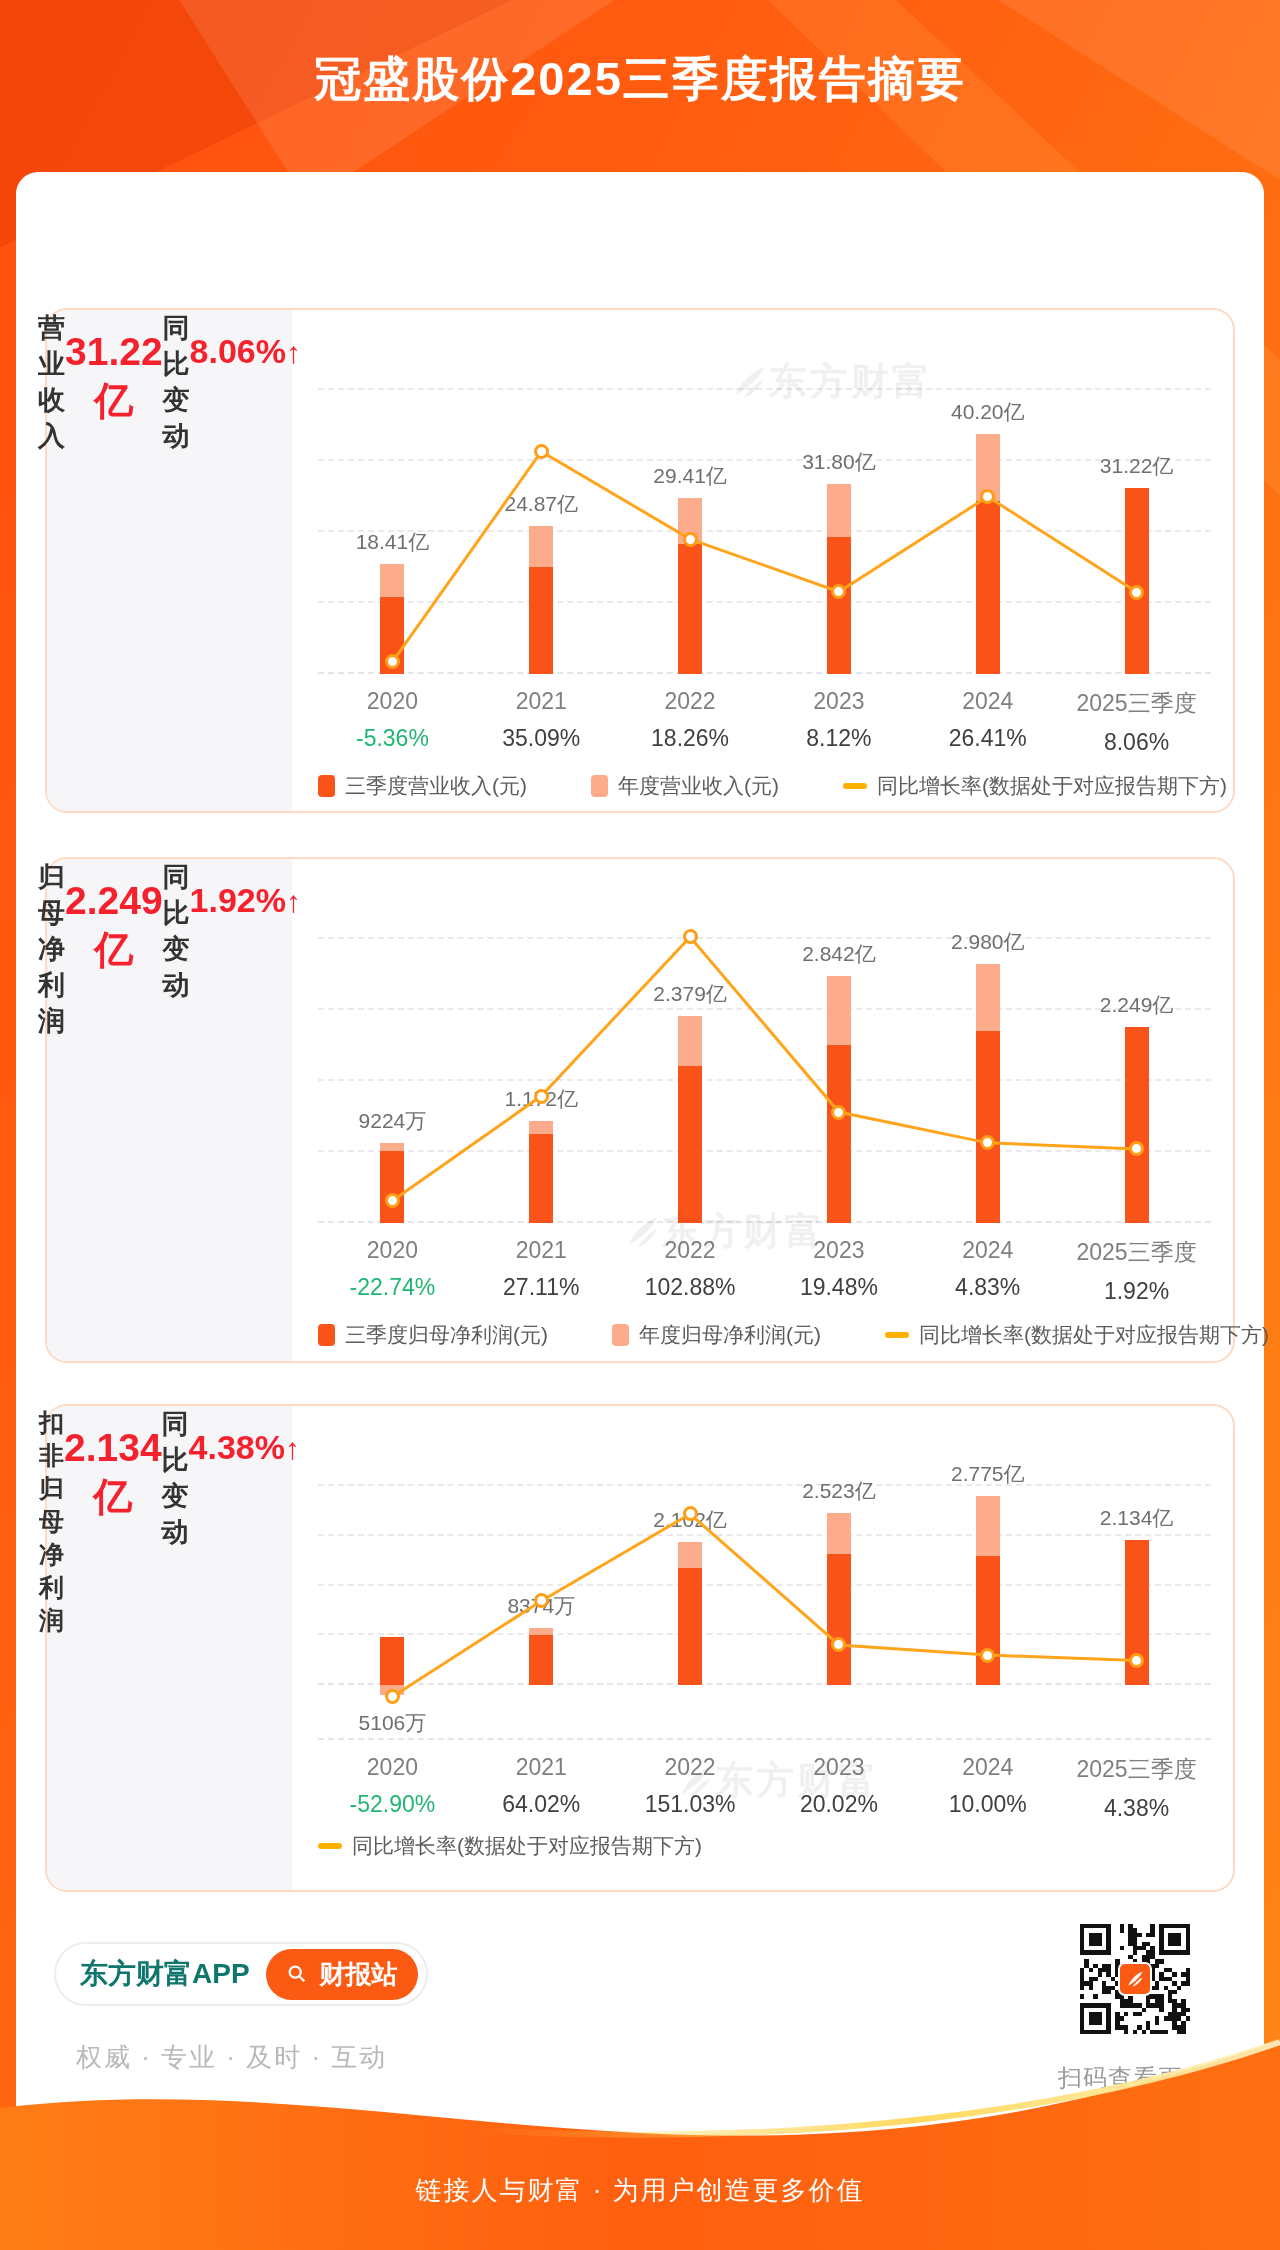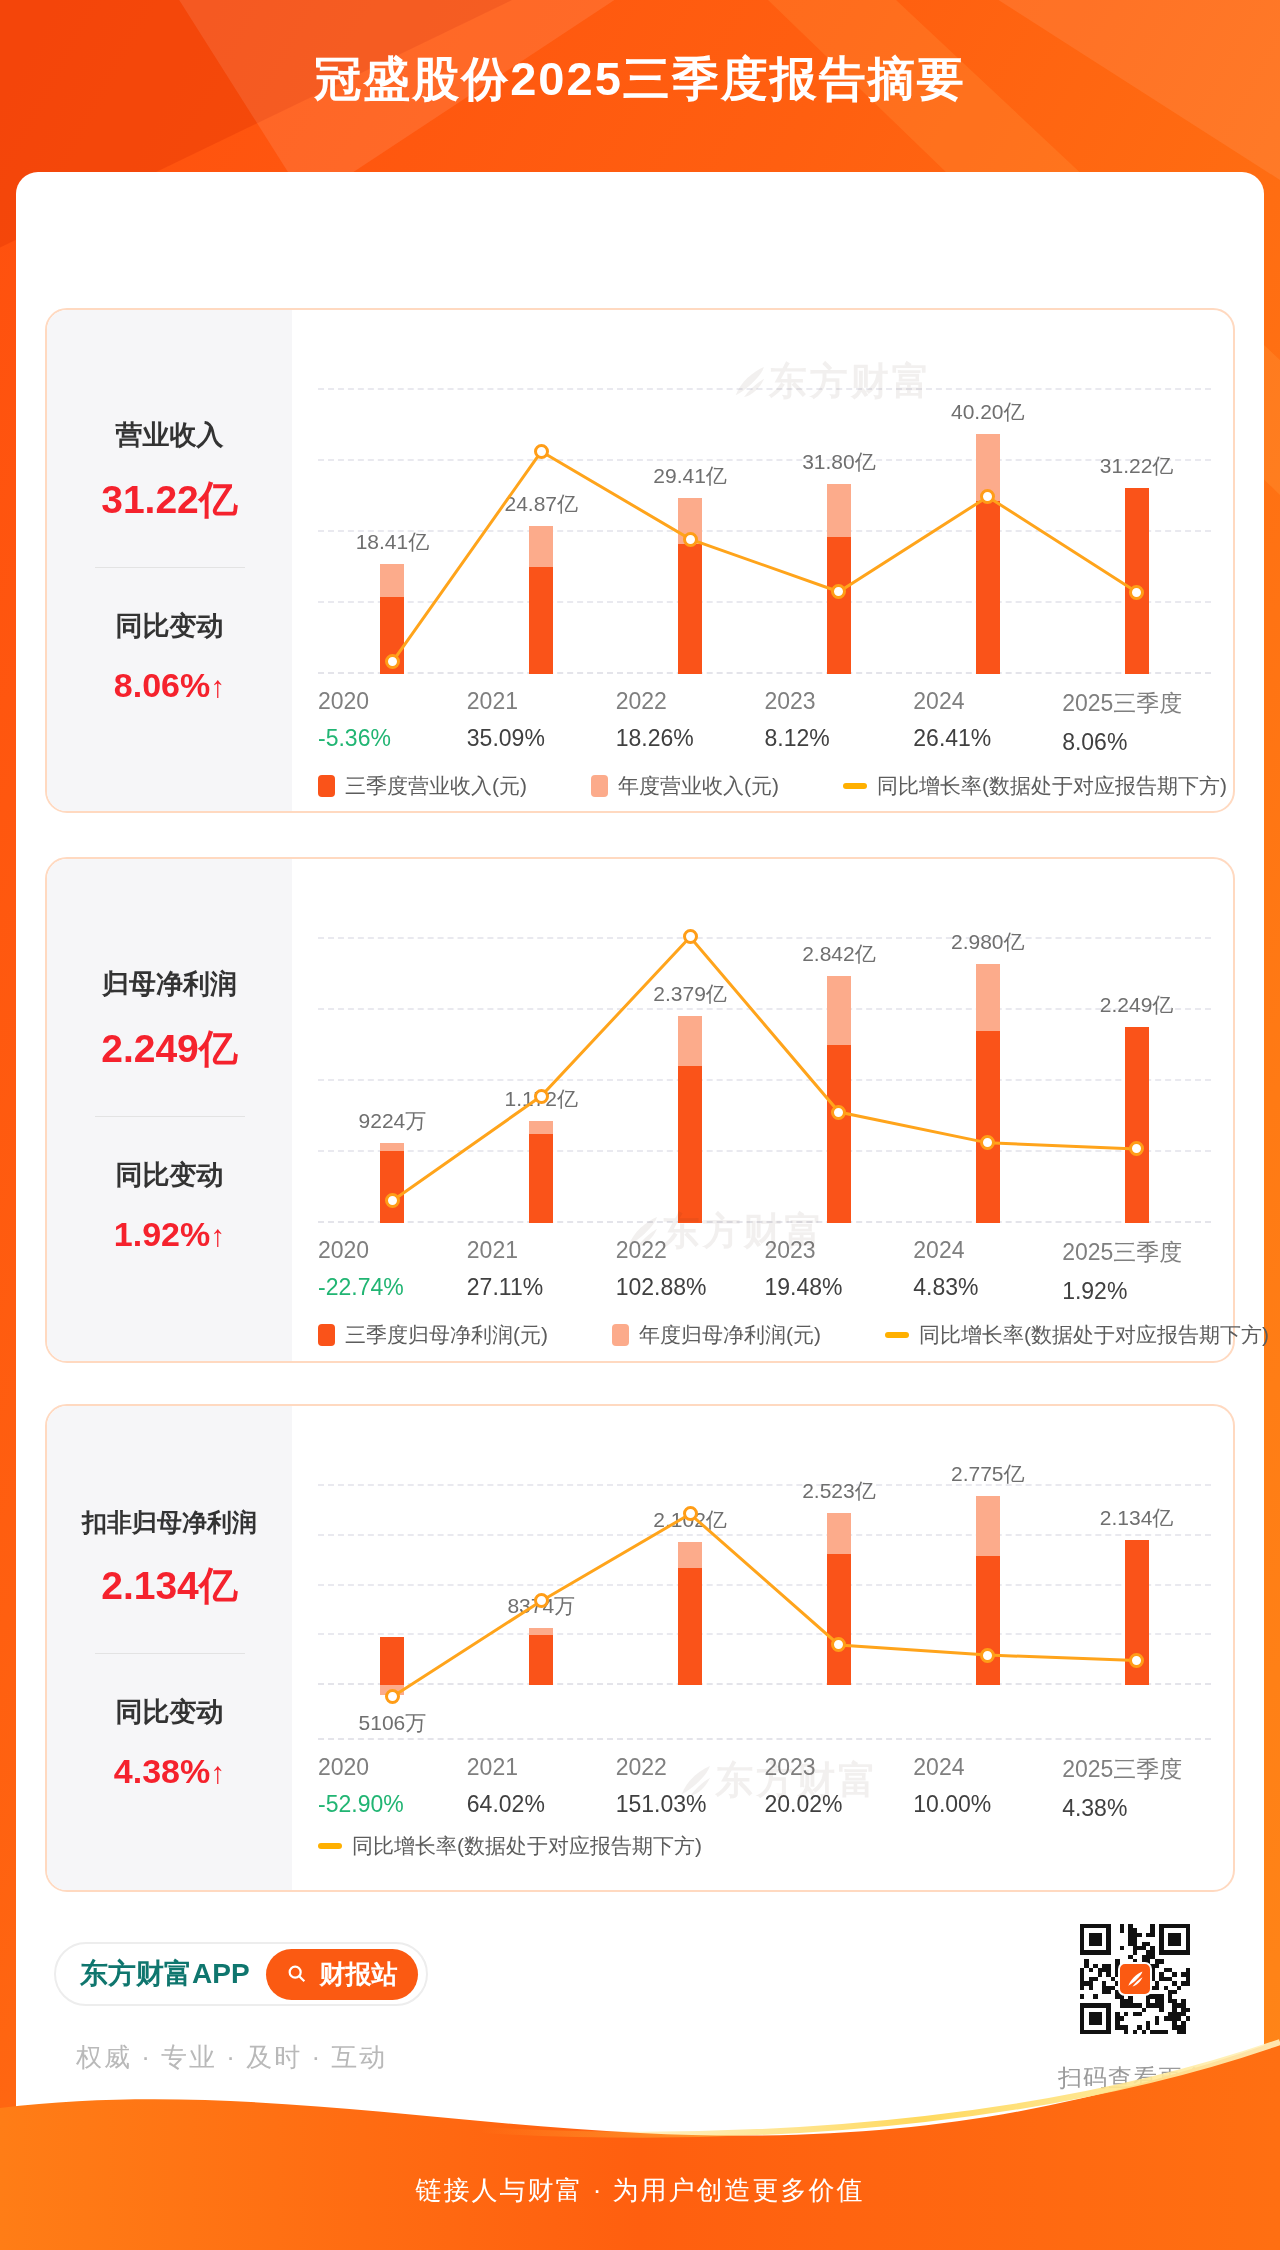--- a/index.html
+++ b/index.html
@@ -19,21 +19,21 @@
   .hdr{position:absolute;top:48px;left:0;width:100%;text-align:center;color:#fff;z-index:3;}
   .hdr h1{margin:0;font-size:47px;font-weight:800;letter-spacing:2px;}
   .hdr h2{margin:14px 0 0 0;font-size:27px;font-weight:500;letter-spacing:4px;}
 
   .panel{position:absolute;left:16px;right:16px;top:172px;bottom:0;background:#fff;
          border-radius:22px 22px 0 0;z-index:2;}
 
   .card{position:absolute;left:29px;width:1190px;border:2px solid #ffd9c0;border-radius:22px;
         background:#fff;display:flex;box-sizing:border-box;overflow:visible;}
   .card .side{width:245px;min-width:245px;background:#f6f6f8;border-radius:20px 0 0 20px;
-        display:flex;flex-direction:column;align-items:center;justify-content:center;text-align:center;}
+        display:flex;flex-direction:row;justify-content:center;text-align:center;}
   .side .m-label{font-size:27px;font-weight:700;color:#333;}
   .side .m-value{font-size:39px;font-weight:800;color:#f5222d;margin-top:20px;}
   .side .divider{width:150px;height:1px;background:#e3e3e3;margin:40px 0;}
   .side .c-label{font-size:27px;font-weight:700;color:#333;}
   .side .c-value{font-size:34px;font-weight:800;color:#f5222d;margin-top:22px;}
   .side .c-value .arr{font-size:30px;}
 
   .chartzone{flex:1;padding:34px 36px 10px 26px;position:relative;}
   .plot{position:relative;width:893px;}
   .gl{position:absolute;left:0;width:100%;border-top:2px dashed #e9e9ef;height:0;}
@@ -42,21 +42,21 @@
   .bar .seg{position:absolute;left:0;width:100%;}
   .vlabel{position:absolute;width:150px;text-align:center;font-size:21px;color:#6f6f6f;}
   .marker{position:absolute;width:9px;height:9px;border:3px solid #ff9d17;background:#fff;
           border-radius:50%;box-sizing:content-box;z-index:4;}
   .lsvg{position:absolute;left:0;bottom:0;overflow:visible;z-index:3;}
   .wm{position:absolute;display:flex;align-items:center;color:rgba(70,45,25,.07);
       font-size:38px;font-weight:800;letter-spacing:3px;white-space:nowrap;z-index:1;}
   .wm svg{width:40px;height:40px;fill:rgba(70,45,25,.07);}
 
   .xrow{display:flex;width:893px;margin-top:14px;}
-  .xcell{flex:1;}
+  .xcell{flex:1;text-align:center;}
   .xyear{font-size:23px;color:#7f7f7f;}
   .xg{font-size:23px;margin-top:10px;font-weight:500;}
   .xg.pos{color:#404040;} .xg.neg{color:#21b573;}
 
   .legend{display:flex;align-items:center;margin-top:16px;width:893px;font-size:21px;color:#5c5c5c;}
   .legend .item{display:flex;align-items:center;margin-right:64px;white-space:nowrap;}
   .legend.split{justify-content:space-between;}
   .legend.split .item{margin-right:0;}
   .sw{display:inline-block;margin-right:10px;}
   .sw.q3{width:17px;height:22px;border-radius:4px;background:#fa5319;}

